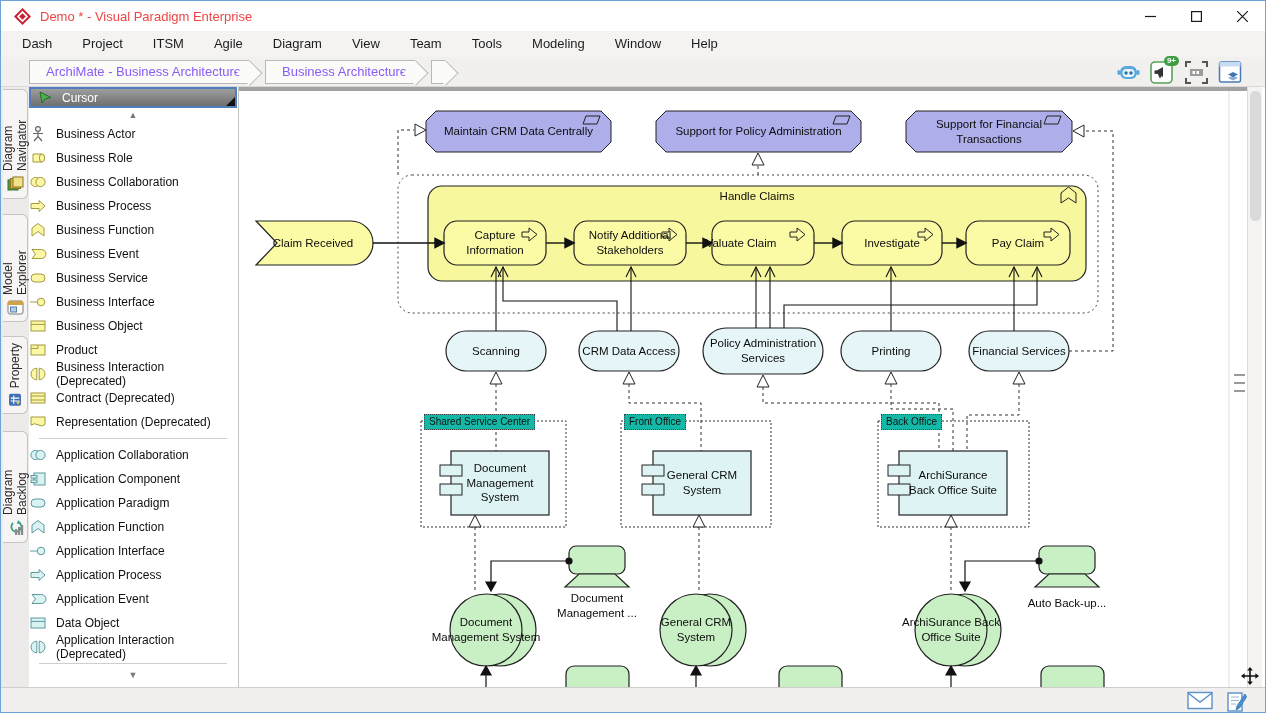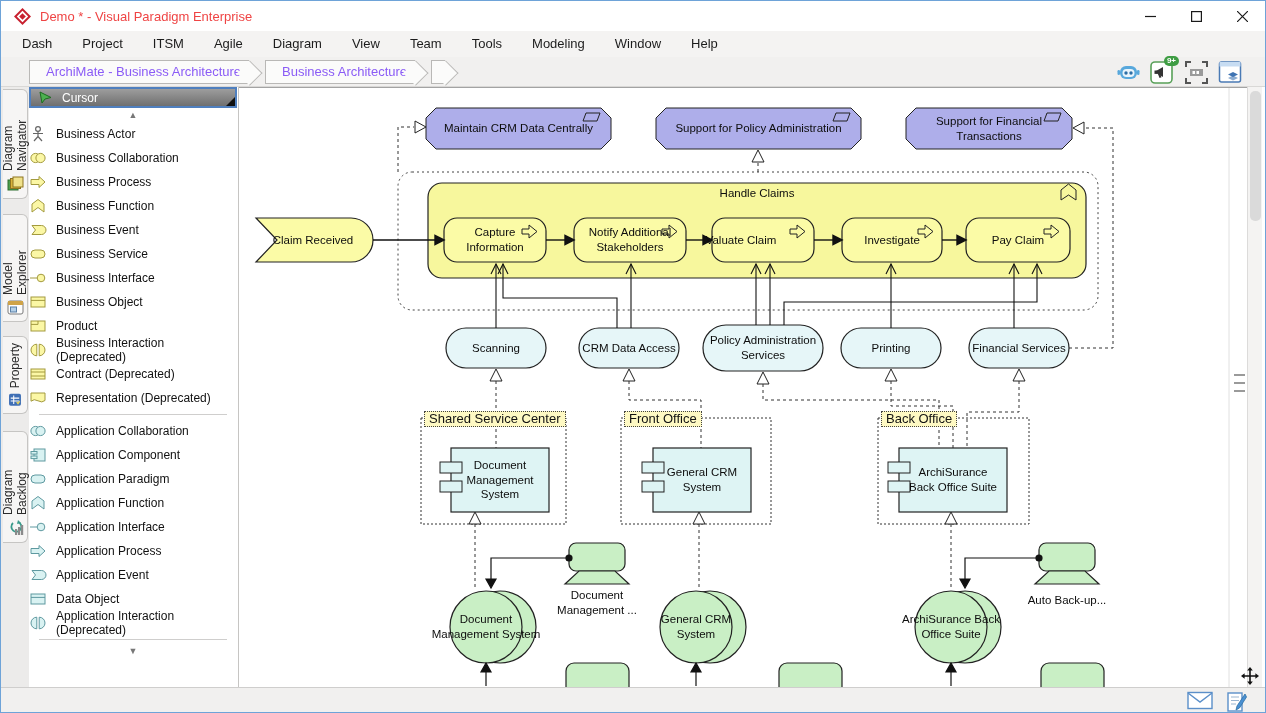--- a/index.html
+++ b/index.html
@@ -41,24 +41,24 @@
   .plist{position:absolute;left:0;top:21px;width:208px}
   .scroll-arrow{height:14px;display:flex;align-items:center;justify-content:center;color:#777;font-size:9px}
   .pitem{height:24px;display:flex;align-items:center;padding-left:0;gap:9px}
   .pitem .plabel{font-size:12px;color:#111}
   .psep{height:1px;background:#cfcecd;margin:4px 10px}
   svg.pic{width:18px;height:18px;flex:0 0 18px}
   .yic{fill:#fbf7a5;stroke:#a39a3e;stroke-width:1}
   .cic{fill:#d9f2f2;stroke:#5e99a0;stroke-width:1}
 
   
-  .canvas{position:absolute;left:238px;top:86px;width:1008px;height:600px;background:#fff;border-top:1px solid #a3a3a3}
+  .canvas{position:absolute;left:238px;top:86px;width:1008px;height:600px;background:#fff;border-top:4px solid #a3a3a3}
   .canvas svg.diag{position:absolute;left:0;top:0}
   .lbl{position:absolute;display:flex;align-items:center;justify-content:center;text-align:center;font-size:11.5px;line-height:1.3;color:#0d0d0d;pointer-events:none}
-  .glabel{position:absolute;background:#fef9c3;border:1px dotted #444;font-size:13px;color:#111;padding:0 4px;line-height:14px}
+  .glabel{position:absolute;background:#14b8a6;border:1px dotted #444;font-size:10px;color:#111;padding:0 4px;line-height:14px}
 
   
   .vscroll{position:absolute;left:1246px;top:86px;width:15px;height:600px;background:#f4f3f2;border-left:1px solid #dcdbda}
   .vthumb{position:absolute;left:2px;top:4px;width:11px;height:130px;background:#dadada;border-radius:5px}
   .grip{position:absolute;left:1233px;top:373px;width:11px}
   .grip div{height:2px;background:#9a9a9a;margin-bottom:6px}
   .pan{position:absolute;left:1240px;top:666px}
   .statusbar{position:absolute;left:0;top:686px;width:1264px;height:26px;background:#f1f0ef;border-top:1px solid #cfcecd}
   .sb-icons{position:absolute;right:18px;top:3px;display:flex;gap:14px}
 </style>
@@ -261,20 +261,26 @@
     <span class="corner"></span>
   </div>
   <div class="plist">
     <div class="scroll-arrow">▲</div>
 
     <div class="pitem">
         <svg class="pic">
           <use href="#i-actor"></use>
         </svg>
         <span class="plabel">Business Actor</span>
+      </div>
+    <div class="pitem">
+        <svg class="pic yic">
+          <use href="#i-role"></use>
+        </svg>
+        <span class="plabel">Business Role</span>
       </div>
     <div class="pitem">
         <svg class="pic yic">
           <use href="#i-collab"></use>
         </svg>
         <span class="plabel">Business Collaboration</span>
       </div>
     <div class="pitem">
         <svg class="pic yic">
           <use href="#i-process"></use>

